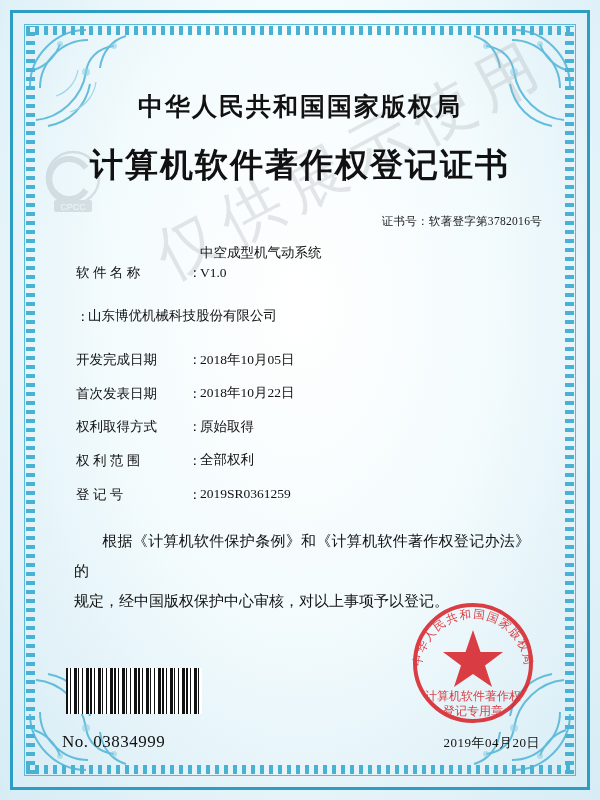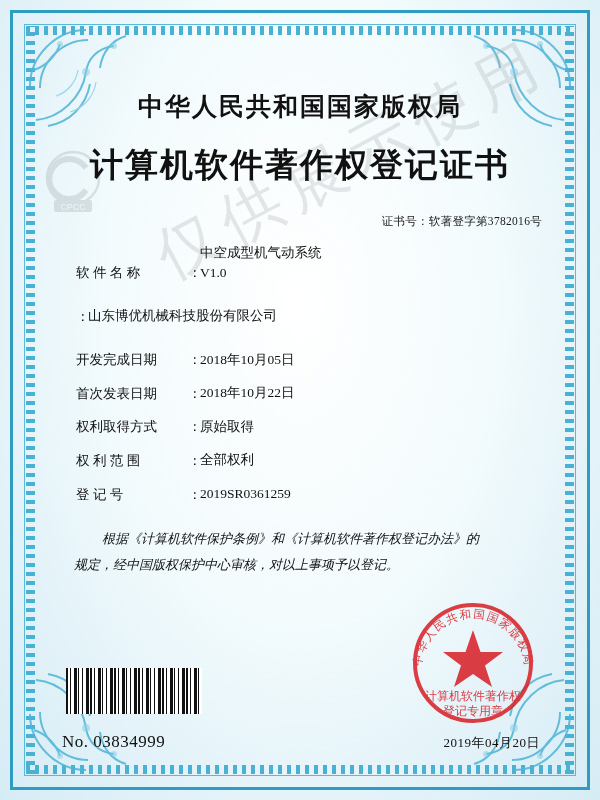--- a/index.html
+++ b/index.html
@@ -155,25 +155,24 @@
   .field-value .ver {
     display: block;
   }
 
   .spacer-lg { height: 10px; }
 
   .paragraph {
     margin-top: 22px;
     padding-left: 26px;
     padding-right: 22px;
-    font-size: 13px;
+    font-size: 15px;
     line-height: 2.0;
     color: #111;
     text-align: justify;
-    font-style: italic;
   }
   .paragraph .indent { display: inline-block; width: 28px; }
 
   
   .barcode {
     position: absolute;
     left: 66px;
     bottom: 86px;
     width: 136px;
     height: 46px;

